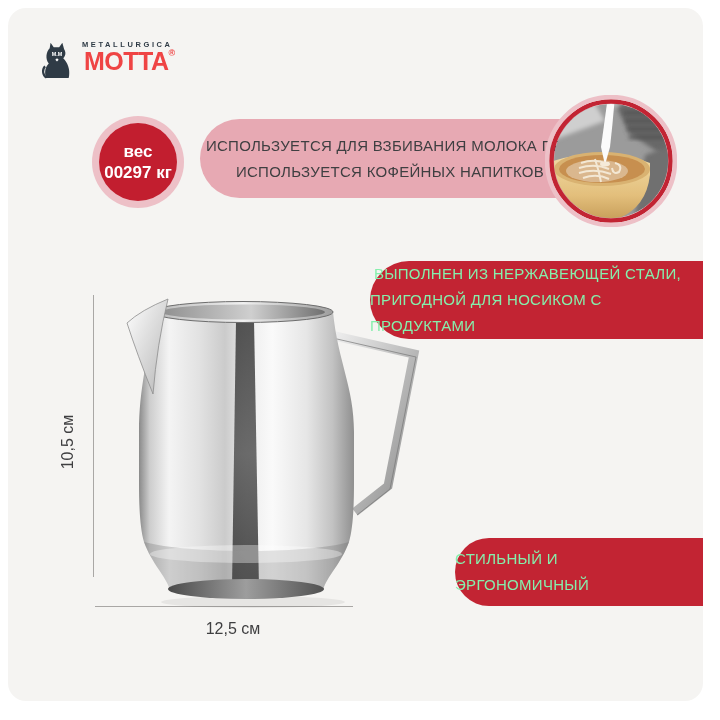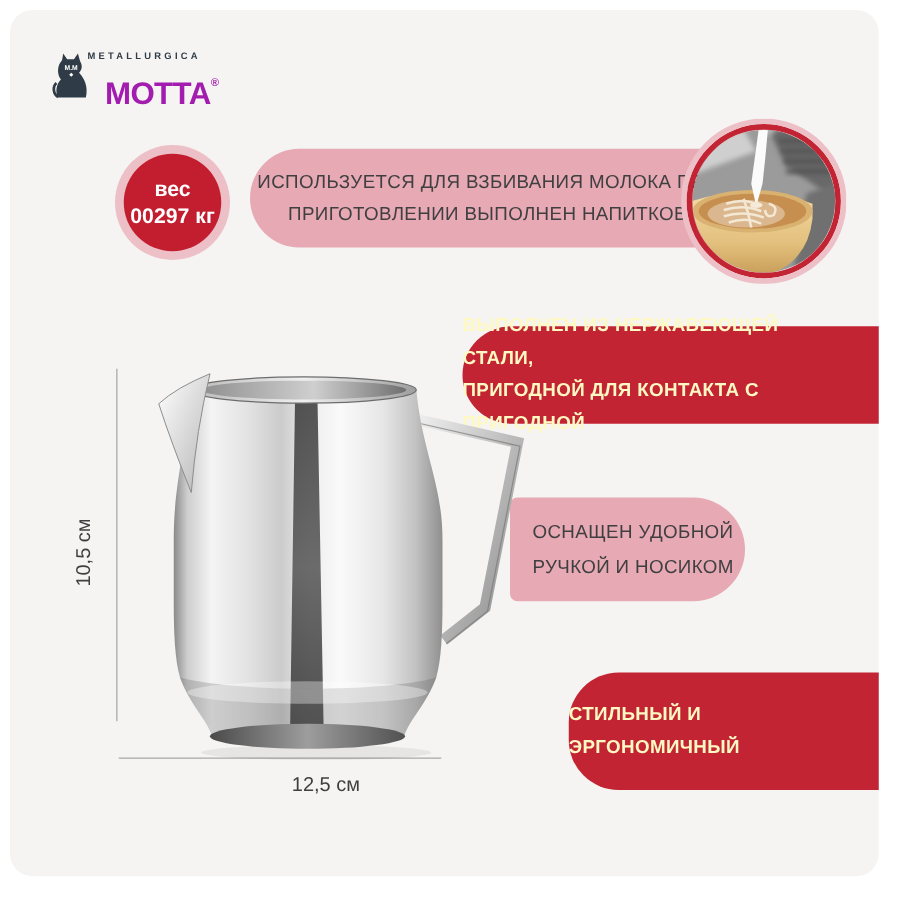--- a/index.html
+++ b/index.html
@@ -2,61 +2,61 @@
 <html><head>
 <meta charset="utf-8">
 <style>
   html,body{margin:0;padding:0;background:#ffffff;}
   #canvas{position:relative;width:720px;height:720px;background:#ffffff;overflow:hidden;
           font-family:"Liberation Sans",sans-serif;}
   #panel{position:absolute;left:8px;top:8px;width:695px;height:693px;background:#f5f4f2;border-radius:18px;}
 
   
   #logo{position:absolute;left:38px;top:36px;width:150px;height:46px;z-index:4;}
-  #logo .metallurgica{position:absolute;left:32px;top:4px;font-size:7.5px;font-weight:700;
+  #logo .metallurgica{position:absolute;left:44px;top:4px;font-size:7.5px;font-weight:700;
         letter-spacing:2.6px;color:#2f3b46;text-align:center;}
-  #logo .motta{position:absolute;left:46px;top:25px;font-size:25px;font-weight:800;
-        letter-spacing:-0.5px;color:#a21caf;}
+  #logo .motta{position:absolute;left:46px;top:11px;font-size:25px;font-weight:800;
+        letter-spacing:-0.5px;color:#ef4444;}
   #logo .reg{font-size:9px;vertical-align:14px;font-weight:700;}
   #logo svg{position:absolute;left:0;top:5px;}
 
   
   #weight-badge{position:absolute;left:92px;top:116px;width:92px;height:92px;border-radius:50%;
         background:#edc0c7;z-index:3;display:flex;align-items:center;justify-content:center;}
   #weight-badge .inner{width:78px;height:78px;border-radius:50%;background:#c21e2f;color:#fff;
         display:flex;flex-direction:column;align-items:center;justify-content:center;
         font-weight:700;font-size:17px;line-height:21px;text-align:right;}
 
   
   .banner{position:absolute;display:flex;flex-direction:column;justify-content:center;
         font-size:15px;letter-spacing:0.3px;line-height:26px;z-index:1;}
   .banner.pink{background:#e7a9b3;color:#3f3f41;}
-  .banner.red{background:#c22433;color:#fef9c3;font-weight:bold;}
+  .banner.red{background:#c22433;color:#86efac;}
   #banner-1{left:200px;top:119px;width:440px;height:79px;border-radius:40px;
         align-items:center;padding-right:60px;box-sizing:border-box;}
   #banner-2{left:370px;top:261px;width:333px;height:78px;border-radius:39px 0 0 39px;
         align-items:flex-end;padding-right:22px;box-sizing:border-box;}
   #banner-3{left:408px;top:398px;width:188px;height:83px;border-radius:6px 42px 42px 6px;
         align-items:flex-start;padding-left:18px;box-sizing:border-box;line-height:28px;}
-  #banner-4{left:455px;top:538px;width:248px;height:94px;border-radius:40px 0 0 40px;
+  #banner-4{left:455px;top:538px;width:248px;height:68px;border-radius:40px 0 0 40px;
         align-items:flex-end;padding-right:20px;box-sizing:border-box;}
 
   
   #coffee-circle{position:absolute;left:545px;top:95px;width:132px;height:132px;z-index:3;}
 
   
   #pitcher{position:absolute;left:108px;top:292px;width:322px;height:322px;z-index:2;}
 
   
   .dim-line{position:absolute;background:#a9a7a5;z-index:1;}
   #dim-v{left:93px;top:295px;width:1px;height:282px;}
   #dim-h{left:95px;top:606px;width:258px;height:1px;}
   .dim-label{position:absolute;color:#3f3f41;font-size:16px;z-index:1;}
   #dim-height-label{left:18px;top:433px;width:100px;text-align:center;transform:rotate(-90deg);}
-  #dim-width-label{left:178px;top:620px;width:110px;text-align:right;}
+  #dim-width-label{left:178px;top:620px;width:110px;text-align:center;}
 </style>
 </head>
 <body>
 
 <div id="canvas">
   <div id="panel"></div>
 
   <div id="logo">
     <svg width="36" height="38" viewBox="0 0 30 42">
       <path fill="#2f3b46" d="M9 2 L12.5 7 L18.5 7 L22 2 L24 9 C26 12 26 16 23 19 C28 24 30.5 31 29.5 38 L29 41 L4 41 C2 35 3 29 7 25 C3 20 4 12 8 8 Z"></path>
@@ -70,29 +70,25 @@
 
   <div id="weight-badge">
     <div class="inner">
       <span>вес</span>
       <span>00297 кг</span>
     </div>
   </div>
 
   <div id="banner-1" class="banner pink">
     <span>ИСПОЛЬЗУЕТСЯ ДЛЯ ВЗБИВАНИЯ МОЛОКА ПРИ</span>
-    <span>ПРИГОТОВЛЕНИИ ВЫПОЛНЕН НАПИТКОВ</span>
+    <span>ИСПОЛЬЗУЕТСЯ КОФЕЙНЫХ НАПИТКОВ</span>
   </div>
   <div id="banner-2" class="banner red">
     <span>ВЫПОЛНЕН ИЗ НЕРЖАВЕЮЩЕЙ СТАЛИ,</span>
-    <span>ПРИГОДНОЙ ДЛЯ КОНТАКТА С ПРИГОДНОЙ</span>
-  </div>
-  <div id="banner-3" class="banner pink">
-    <span>ОСНАЩЕН УДОБНОЙ</span>
-    <span>РУЧКОЙ И НОСИКОМ</span>
+    <span>ПРИГОДНОЙ ДЛЯ НОСИКОМ С ПРОДУКТАМИ</span>
   </div>
   <div id="banner-4" class="banner red">
     <span>СТИЛЬНЫЙ И ЭРГОНОМИЧНЫЙ</span>
   </div>
 
   <svg id="coffee-circle" viewBox="0 0 132 132">
     <defs>
       <clipPath id="photoClip">
           <circle cx="66" cy="66" r="57"></circle>
         </clipPath>

